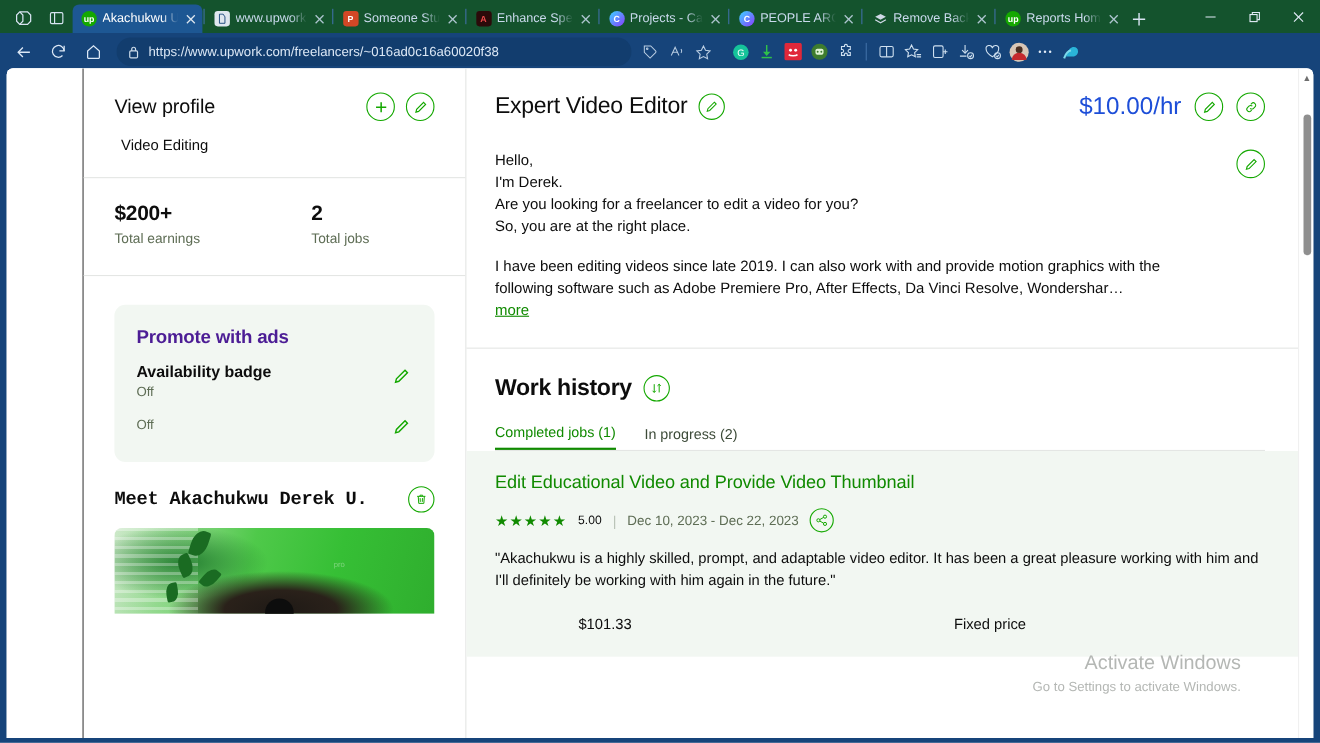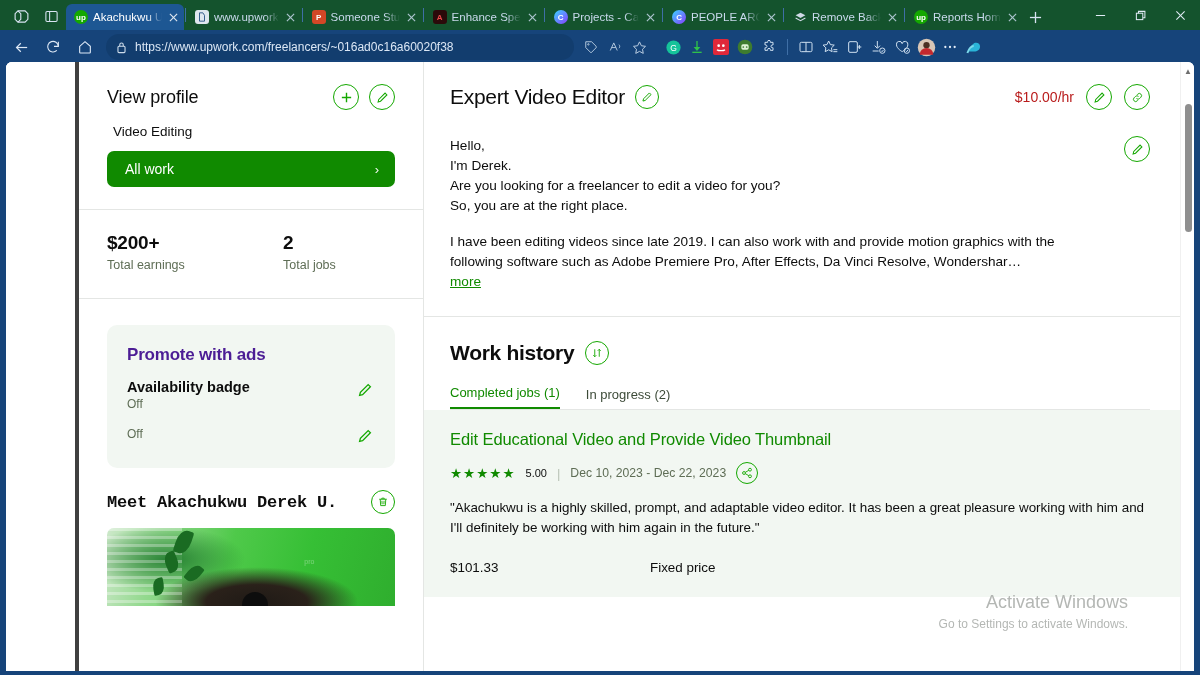--- a/index.html
+++ b/index.html
@@ -73,21 +73,21 @@
   .sb-arrow { position:absolute; left:0; width:14px; height:14px; display:flex;
     align-items:center; justify-content:center; color:#6e6e6e; font-size:8px; }
   .sb-up { top: 2px; }
   .sb-thumb { position:absolute; left:4px; top:42px; width:7px; height:128px;
     background:#8f8f8f; border-radius:4px; }
 
   
   .gutter-l { width: 69px; flex: 0 0 auto; background: #fff; }
 
   
-  .sidebar { width: 348px; flex: 0 0 auto; border-left: 4px solid #404040; }
+  .sidebar { width: 348px; flex: 0 0 auto; border-left: 1px solid #404040; }
   .sb-block { padding: 22px 28px 22px 28px; border-bottom: 1px solid #e4e6e4; }
 
   .sb-head { display: flex; align-items: center; justify-content: space-between; }
   .sb-title { font-size: 18px; color: #0d0d0d; font-weight: 400; letter-spacing: -.1px; }
   .sb-head-icons { display: flex; gap: 10px; }
   .circ {
     border: 1.4px solid #14a800; border-radius: 50%; color: #14a800;
     display: flex; align-items: center; justify-content: center; flex: 0 0 auto;
     background: transparent;
   }
@@ -143,21 +143,21 @@
   .vt-play { position:absolute; left:47%; bottom:-12px; width:26px; height:26px; border-radius:50%;
     background:#0d0d0d; }
 
   
   .main { flex: 1 1 auto; border-left: 1px solid #e4e6e4; min-width: 0; }
   .main-block { padding: 22px 30px 24px 26px; border-bottom: 1px solid #e4e6e4; }
 
   .m-head { display: flex; align-items: center; }
   .m-title { font-size: 21px; color: #0d0d0d; letter-spacing: -.3px; }
   .m-rate { margin-left: auto; display: flex; align-items: center; gap: 12px; }
-  .rate-val { font-size: 14px; color: #b91c1c; font-weight: 400; }
+  .rate-val { font-size: 22px; color: #1d4ed8; font-weight: 400; }
 
   .desc-wrap { display: flex; margin-top: 26px; }
   .desc { flex: 1 1 auto; font-size: 13.6px; line-height: 20px; color: #0d0d0d; min-width:0; }
   .desc p { margin-bottom: 16px; }
   .desc p:last-child { margin-bottom: 0; }
   .more-link { color: #108a00; text-decoration: underline; font-size: 13.6px; display:inline-block; }
   .desc-edit { flex: 0 0 auto; margin-left: 18px; }
 
   .wh-head { display: flex; align-items: center; gap: 11px; }
   .wh-title { font-size: 21px; font-weight: bold; color: #0d0d0d; letter-spacing: -.3px; }
@@ -167,21 +167,21 @@
   .jtab.sel { color: #108a00; border-bottom: 2px solid #108a00; font-weight: 400; }
 
   .job-card { background: #f2f7f2; padding: 20px 30px 22px 26px; }
   .job-title { font-size: 16.5px; color: #108a00; letter-spacing: -.1px; }
   .job-meta { display: flex; align-items: center; gap: 10px; margin-top: 13px; }
   .stars { color: #108a00; font-size: 13.5px; letter-spacing: 1px; }
   .score { font-size: 11px; color: #0d0d0d; }
   .vbar { color: #b9c3b6; font-size: 13px; }
   .dates { font-size: 12.2px; color: #5e6d55; }
   .feedback { margin-top: 14px; font-size: 13.4px; line-height: 20px; color: #0d0d0d; }
-  .money-row { display: flex; align-items: center; margin-top: 22px; font-size: 13.4px; color: #0d0d0d; }
+  .money-row { display: flex; align-items: center; margin-top: 22px; font-size: 13.4px; color: #0d0d0d; text-align: center; }
   .money-amt { flex: 0 0 200px; }
   .money-type { flex: 1 1 auto; }
 
   .watermark { position: absolute; right: 52px; bottom: 40px; text-align: right;
     pointer-events: none; }
   .wm-1 { font-size: 18px; color: #b4b7b4; }
   .wm-2 { font-size: 12px; color: #b4b7b4; margin-top: 4px; }
 
   svg { display: block; }
 </style>
@@ -491,24 +491,20 @@
                   </svg>
               </div>
               <div class="circ circ-26">
                 <svg width="13" height="13" viewBox="0 0 16 16" fill="none" stroke="currentColor" stroke-width="1.3">
                     <path d="M11.2 2.6l2.2 2.2L5.6 12.6 2.6 13.4l.8-3z"></path>
                   </svg>
               </div>
             </div>
           </div>
           <div class="sb-sub">Video Editing</div>
-          <div class="allwork-btn">
-            <span>All work</span>
-            <span class="chev">›</span>
-          </div>
         </div>
 
         <div class="stats">
           <div class="stat">
             <div class="stat-val">$200+</div>
             <div class="stat-lbl">Total earnings</div>
           </div>
           <div class="stat right">
             <div class="stat-val">2</div>
             <div class="stat-lbl">Total jobs</div>

